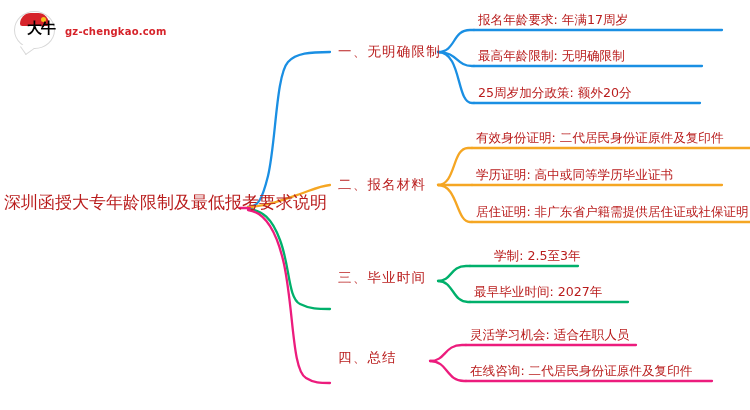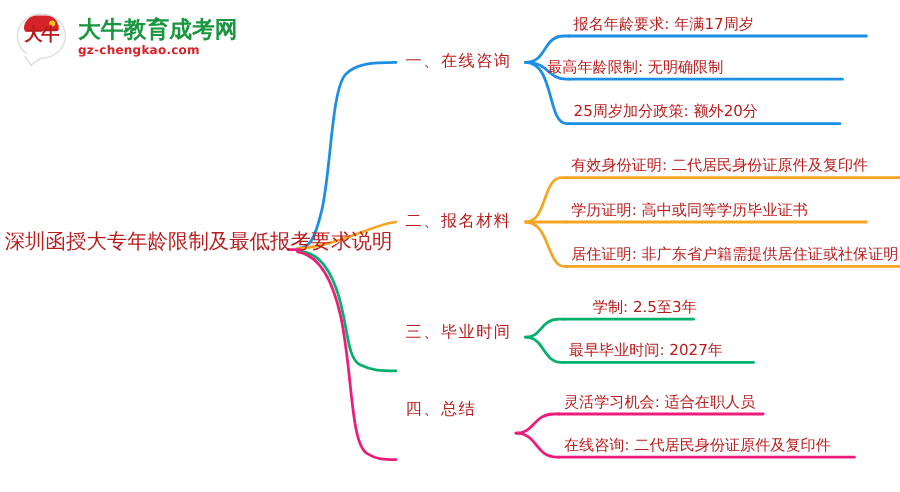--- a/index.html
+++ b/index.html
@@ -78,25 +78,25 @@
     width: 5px;
     height: 5px;
     border-radius: 50%;
     background: #f4c21a;
   }
   #logo-mark .glyph {
     position: absolute;
     left: 0;
     top: 11px;
     width: 41px;
-    text-align: center;
+    text-align: right;
     font-size: 15px;
     line-height: 15px;
     font-weight: 700;
-    color: #b91c1c;
+    color: #000000;
     letter-spacing: -1px;
     z-index: 3;
     font-family: "DejaVu Sans", sans-serif;
   }
   #logo-text { display: flex; flex-direction: column; justify-content: center; }
   #logo-title {
     font-size: 19px;
     line-height: 22px;
     font-weight: 700;
     color: #1a9641;
@@ -157,21 +157,20 @@
 
   <div id="logo">
     <div id="logo-mark">
       <div class="bubble"></div>
       <div class="cap">
         <div class="cap-dot"></div>
       </div>
       <div class="glyph">大牛</div>
     </div>
     <div id="logo-text">
-      <div id="logo-title">大牛教育成考网</div>
       <div id="logo-sub">gz-chengkao.com</div>
     </div>
   </div>
 
   <svg id="wires" viewBox="0 0 750 410" xmlns="http://www.w3.org/2000/svg">
     <g fill="none" stroke-width="2.3" stroke-linecap="round">
 
       <path d="M248,207 C258,207 262,200 268,176 C276,142 276,75 288,62 C296,53 310,52 330,52" stroke="#1a8fe3"></path>
       <path d="M438,52 C456,52 452,30 470,30 L474,30" stroke="#1a8fe3"></path>
       <path d="M438,52 C458,52 456,66 472,66 L474,66" stroke="#1a8fe3"></path>
@@ -203,27 +202,27 @@
 
       <line x1="466" y1="345" x2="636" y2="345" stroke="#ec1c7d"></line>
       <line x1="466" y1="381" x2="712" y2="381" stroke="#ec1c7d"></line>
 
       <line x1="240" y1="208" x2="250" y2="208" stroke="#ec1c7d"></line>
     </g>
   </svg>
 
   <div class="node" id="root-node">深圳函授大专年龄限制及最低报考要求说明</div>
 
-  <div class="node branch-node" style="left:338px; top:42px;">一、在线咨询</div>
+  <div class="node branch-node" style="left:338px; top:42px;">一、无明确限制</div>
   <div class="node branch-node" style="left:338px; top:175px;">二、报名材料</div>
   <div class="node branch-node" style="left:338px; top:268px;">三、毕业时间</div>
-  <div class="node branch-node" style="left:338px; top:332px;">四、总结</div>
+  <div class="node branch-node" style="left:338px; top:348px;">四、总结</div>
 
   <div class="node leaf-node" style="left:478px; top:11px;">报名年龄要求: 年满17周岁</div>
-  <div class="node leaf-node" style="left:456px; top:47px;">最高年龄限制: 无明确限制</div>
+  <div class="node leaf-node" style="left:478px; top:47px;">最高年龄限制: 无明确限制</div>
   <div class="node leaf-node" style="left:478px; top:84px;">25周岁加分政策: 额外20分</div>
 
   <div class="node leaf-node" style="left:476px; top:129px;">有效身份证明: 二代居民身份证原件及复印件</div>
   <div class="node leaf-node" style="left:476px; top:166px;">学历证明: 高中或同等学历毕业证书</div>
   <div class="node leaf-node" style="left:476px; top:203px;">居住证明: 非广东省户籍需提供居住证或社保证明</div>
 
   <div class="node leaf-node" style="left:474px; top:247px;margin-left:20px;">学制: 2.5至3年</div>
   <div class="node leaf-node" style="left:474px; top:283px;">最早毕业时间: 2027年</div>
 
   <div class="node leaf-node" style="left:470px; top:326px;">灵活学习机会: 适合在职人员</div>

